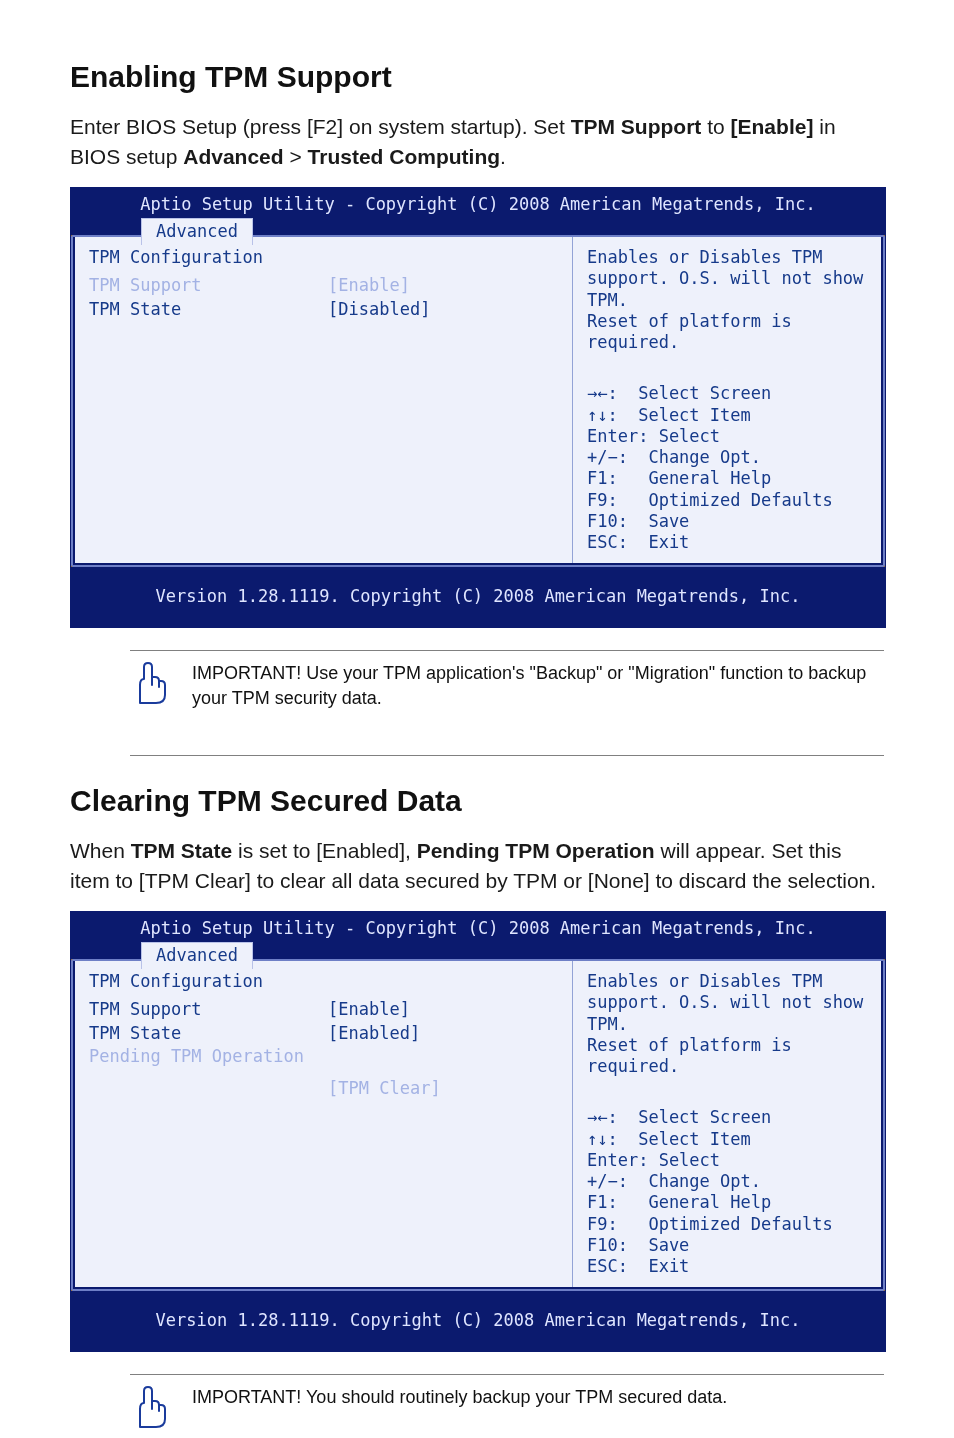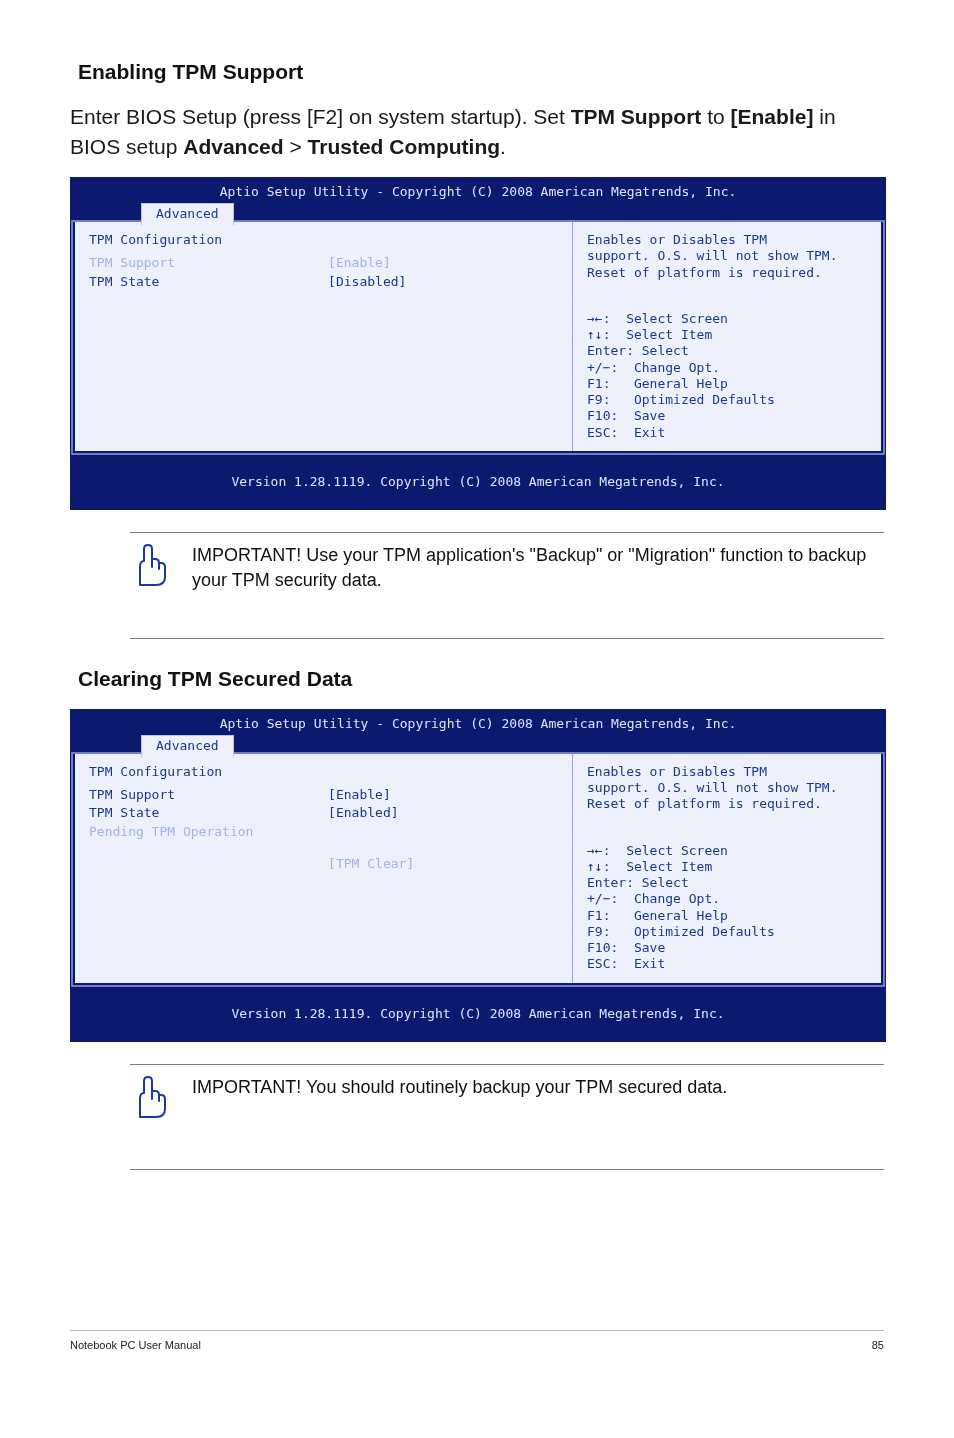--- a/index.html
+++ b/index.html
@@ -7,41 +7,41 @@
     padding: 0;
     background: #fff;
     font-family: "Segoe UI", Arial, sans-serif;
     color: #111;
     width: 954px;
   }
   .page {
     padding: 60px 70px 40px 70px;
   }
   h2.section-heading {
-    font-size: 21px;
+    font-size: 30px;
     font-weight: 700;
-    margin: 0 0 18px 8px;
+    margin: 0 0 18px 0;
     color: #111;
   }
   p.body-text {
     font-size: 21px;
     line-height: 1.45;
     margin: 0 0 14px 0;
     color: #1a1a1a;
   }
   p.body-text .bold { font-weight: 700; }
 
   
   .bios {
     width: 100%;
     background: #a16207;
     border: 1px solid #0b1a6e;
     margin: 6px 0 22px 0;
     font-family: "Lucida Console", Menlo, Consolas, monospace;
-    font-size: 13px;
+    font-size: 17px;
     color: #cfd6ff;
     line-height: 1.25;
     position: relative;
   }
   .bios-header {
     background: #0b1a6e;
     color: #dfe5ff;
     padding: 4px 0 0 0;
   }
   .bios-header-title {
@@ -206,20 +206,23 @@
           <path d="M29 20 L29 26"></path>
         </g>
       </svg>
     </div>
     <div class="text-cell">IMPORTANT! Use your TPM application's "Backup" or "Migration" function to backup your TPM security data.</div>
   </div>
   <div class="hr-under"></div>
 
   <h2 class="section-heading" style="margin-top:28px">Clearing TPM Secured Data</h2>
 
+  <p class="body-text">
+    <span>When </span><span class="bold">TPM State</span><span> is set to [Enabled], </span><span class="bold">Pending TPM Operation</span><span> will appear. Set this item to [TPM Clear] to clear all data secured by TPM or [None] to discard the selection.</span>
+  </p>
 
   <div class="bios">
     <div class="bios-header">
       <div class="bios-header-title">Aptio Setup Utility - Copyright (C) 2008 American Megatrends, Inc.</div>
       <div class="bios-tabbar">
         <span class="bios-tab">Advanced</span>
       </div>
     </div>
     <div class="bios-frame">
       <div class="bios-body">

